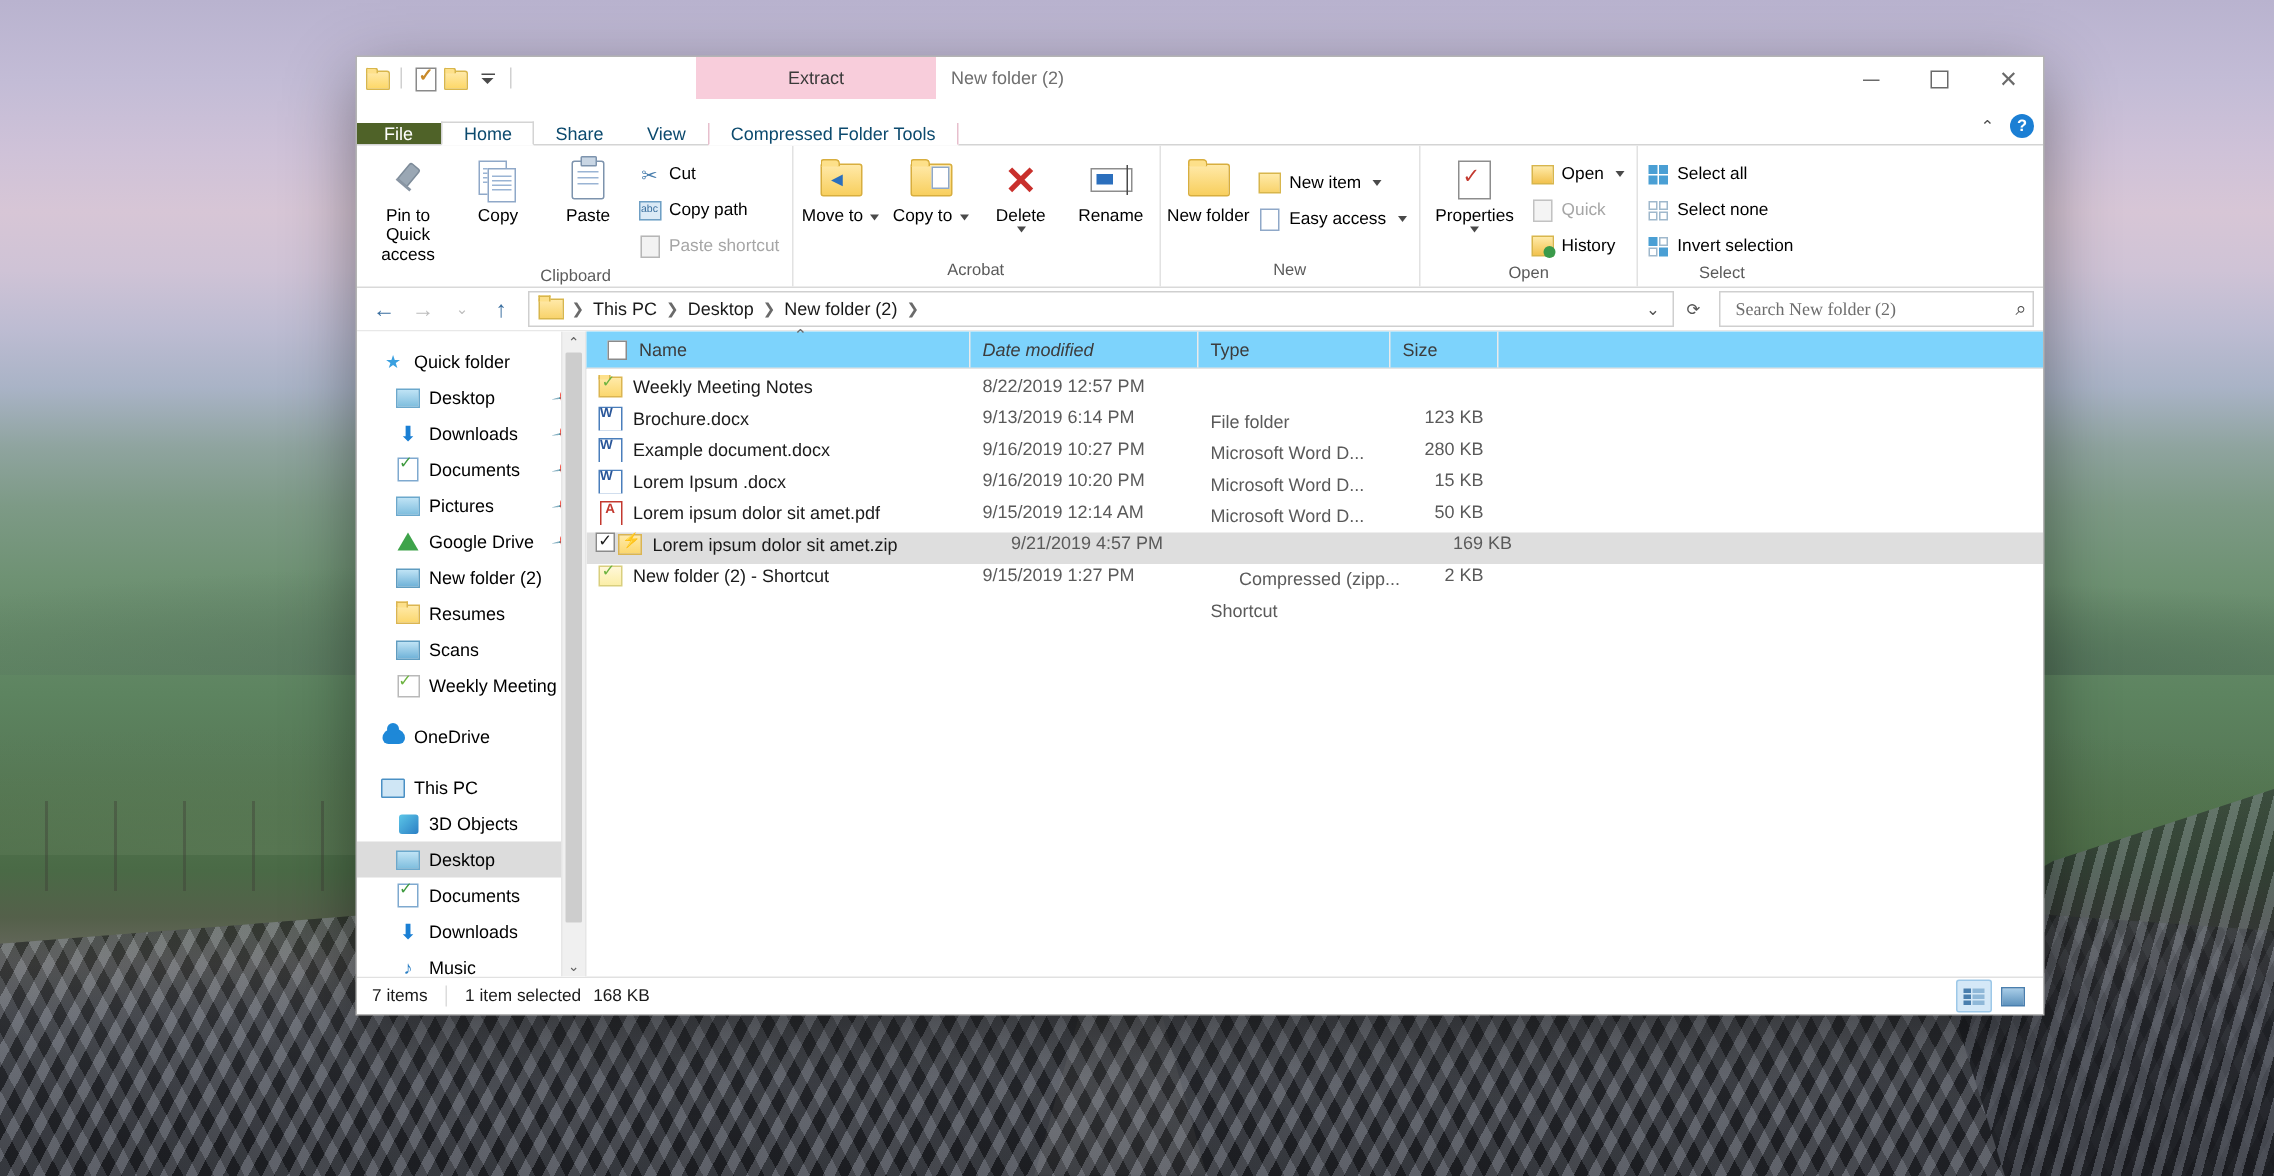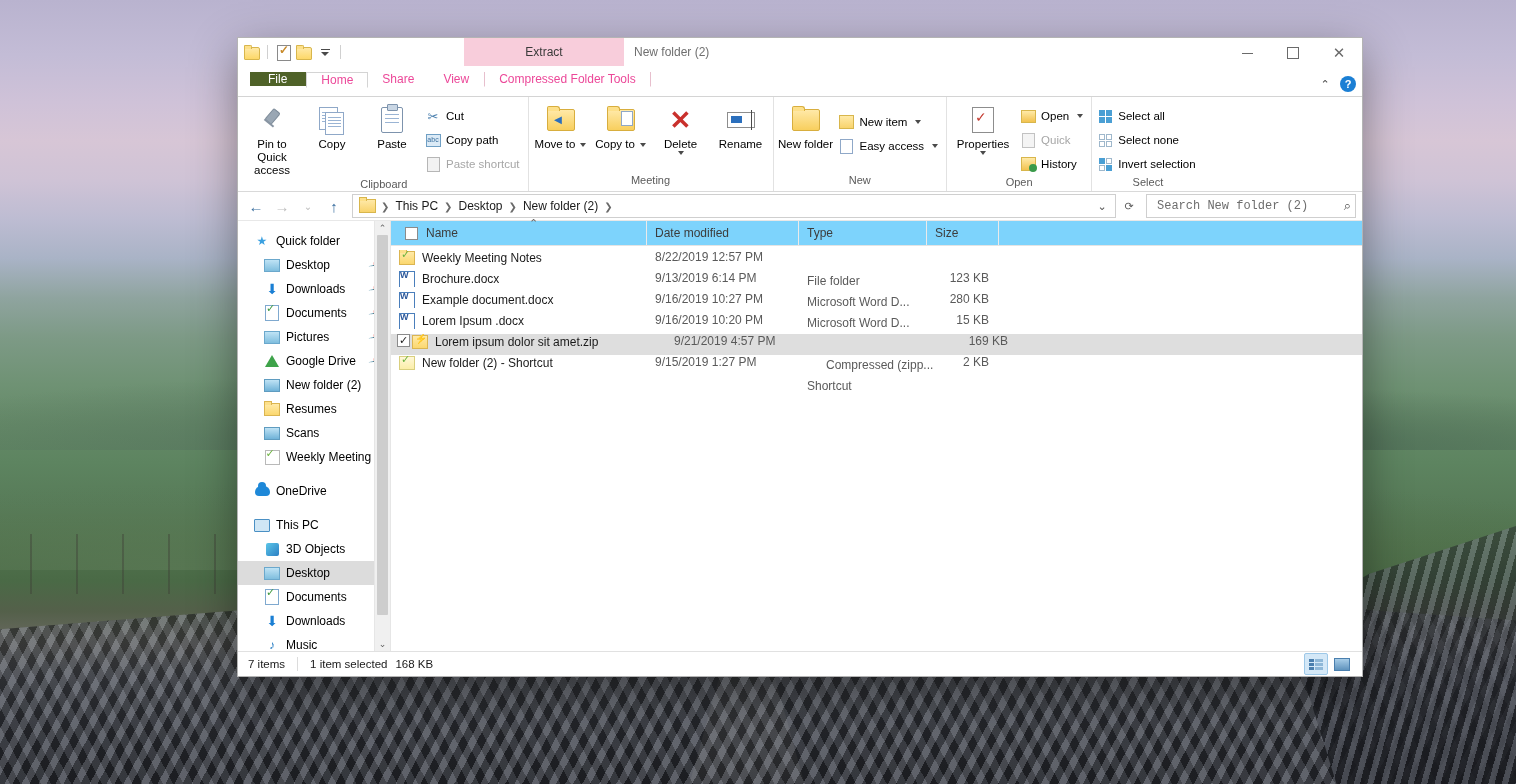--- a/index.html
+++ b/index.html
@@ -161,29 +161,28 @@
     width: 46px; height: 30px;
     display: flex; align-items: center; justify-content: center;
     cursor: pointer; color: #4a4a4a;
   }
   .wc .min { width: 11px; height: 1px; background: #6a6a6a; }
   .wc .max { width: 10px; height: 10px; border: 1px solid #6a6a6a; }
   .wc .cls { font-size: 15px; line-height: 1; color: #6a6a6a; font-family: "DejaVu Sans", sans-serif; }
 
   
   .tabstrip {
-    height: 24px; display: flex; align-items: flex-start;
+    height: 24px; display: flex; align-items: flex-end;
     position: relative; flex: none;
     border-bottom: 1px solid #d4d4d4;
     background: #fff;
-    padding-left: 12px;
   }
   .tab {
     padding: 0 14px; display: flex; align-items: center;
-    font-size: 12px; color: #ec4899; cursor: pointer;
+    font-size: 12px; color: #0c4a6e; cursor: pointer;
     border-right: 1px solid transparent;
   }
   .tab.file {
     background: #4f6228; color: #fff; font-weight: normal;
     padding: 0 18px;
   }
   .tab.active {
     background: #fff; border: 1px solid #d4d4d4; border-bottom: 1px solid #fff;
     margin-bottom: -1px;
   }
@@ -308,21 +307,21 @@
   .ab-chev, .ab-refresh {
     width: 22px; height: 22px; display: flex; align-items: center; justify-content: center;
     cursor: pointer; color: #555; font-size: 11px;
   }
   .searchbox {
     width: 196px; height: 22px; border: 1px solid #cfcfcf; background: #fff;
     display: flex; align-items: center; padding: 0 4px 0 8px; margin-left: 4px;
   }
   .searchbox input {
     flex: 1; border: none; outline: none; font-size: 12px;
-    font-family: Liberation Mono, monospace; color: #3b82f6; background: transparent;
+    font-family: Liberation Serif, serif; color: #3b82f6; background: transparent;
   }
   .searchbox input::placeholder { color: #6d6d6d; }
   .search-ico { color: #4a4a4a; font-size: 13px; }
 
   
   .bodysplit { flex: 1; display: flex; min-height: 0; }
 
   
   .navpane {
     width: 152px; background: #fff; position: relative;
@@ -384,21 +383,21 @@
   .colheader {
     height: 24px; display: flex; align-items: center;
     border-bottom: 1px solid #e4e4e4; font-size: 12px; color: #3c3c3c;
     flex: none; background: #7dd3fc; position: relative;
   }
   .col {
     height: 24px; display: flex; align-items: center; padding-left: 8px;
     border-right: 1px solid #eaeaea; cursor: pointer; position: relative; box-sizing: border-box;
   }
   .col.c-name { width: 256px; }
-  .col.c-date { width: 152px; }
+  .col.c-date { width: 152px; font-style: italic; }
   .col.c-type { width: 128px; }
   .col.c-size { width: 72px; }
   .hdr-check {
     width: 13px; height: 13px; border: 1px solid #8b8b8b; background: #fff;
     margin-right: 8px; margin-left: 6px; flex: none; cursor: pointer; box-sizing: border-box;
   }
   .sort-chev {
     position: absolute; left: 138px; top: -4px; color: #6a6a6a; font-size: 11px;
   }
   .rows { flex: 1; overflow: hidden; padding-top: 4px; }
@@ -655,21 +654,21 @@
         <div class="big-btn">
           <div class="big-ico">
             <div style="width:26px;height:14px;background:#fff;border:1px solid #8d8d8d;position:relative">
               <div style="position:absolute;left:3px;top:3px;width:11px;height:7px;background:#2b6fbd"></div>
               <div style="position:absolute;right:2px;top:-3px;bottom:-3px;width:1px;background:#4a4a4a"></div>
             </div>
           </div>
           <span>Rename</span>
         </div>
       </div>
-      <div class="rgroup-name">Meeting</div>
+      <div class="rgroup-name">Acrobat</div>
     </div>
 
     <div class="rgroup">
       <div class="rgroup-items">
         <div class="big-btn">
           <div class="big-ico">
               <div class="ic-folder"></div>
             </div>
           <span>New folder</span>
         </div>
@@ -983,20 +982,32 @@
             <span class="fico">
                 <span class="fi-word"></span>
               </span>
             <span>Lorem Ipsum .docx</span>
           </div>
           <div class="cell c-date">9/16/2019 10:20 PM</div>
           <div class="cell c-type">Microsoft Word D...</div>
           <div class="cell c-size">15 KB</div>
         </div>
 
+        <div class="row">
+
+          <div class="cell c-name">
+            <span class="fico">
+                <span class="fi-pdf"></span>
+              </span>
+            <span>Lorem ipsum dolor sit amet.pdf</span>
+          </div>
+          <div class="cell c-date">9/15/2019 12:14 AM</div>
+          <div class="cell c-type">Adobe Acrobat D...</div>
+          <div class="cell c-size">50 KB</div>
+        </div>
 
         <div class="row selected">
           <div class="chk">✓</div>
           <div class="cell c-name">
             <span class="fico">
                 <span class="fi-zip"></span>
               </span>
             <span>Lorem ipsum dolor sit amet.zip</span>
           </div>
           <div class="cell c-date">9/21/2019 4:57 PM</div>

